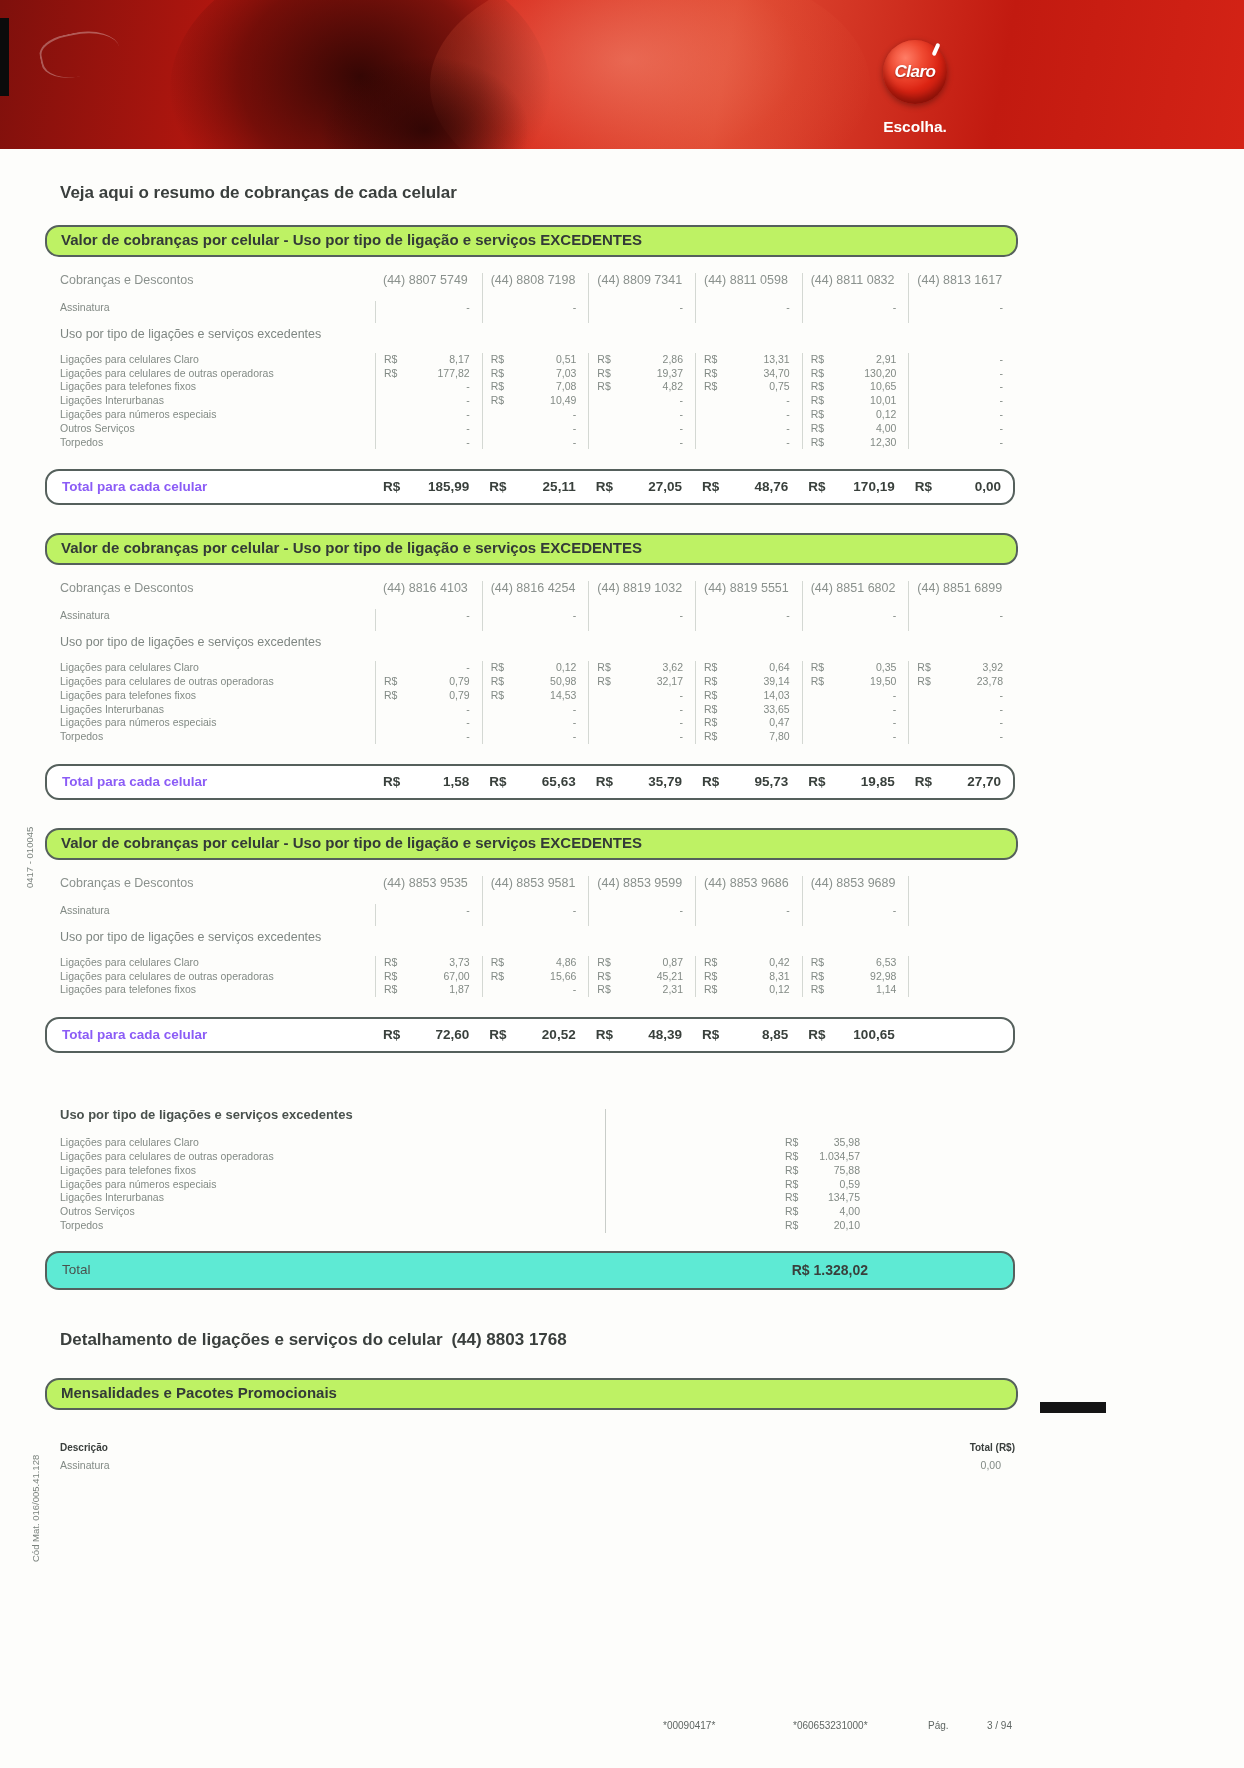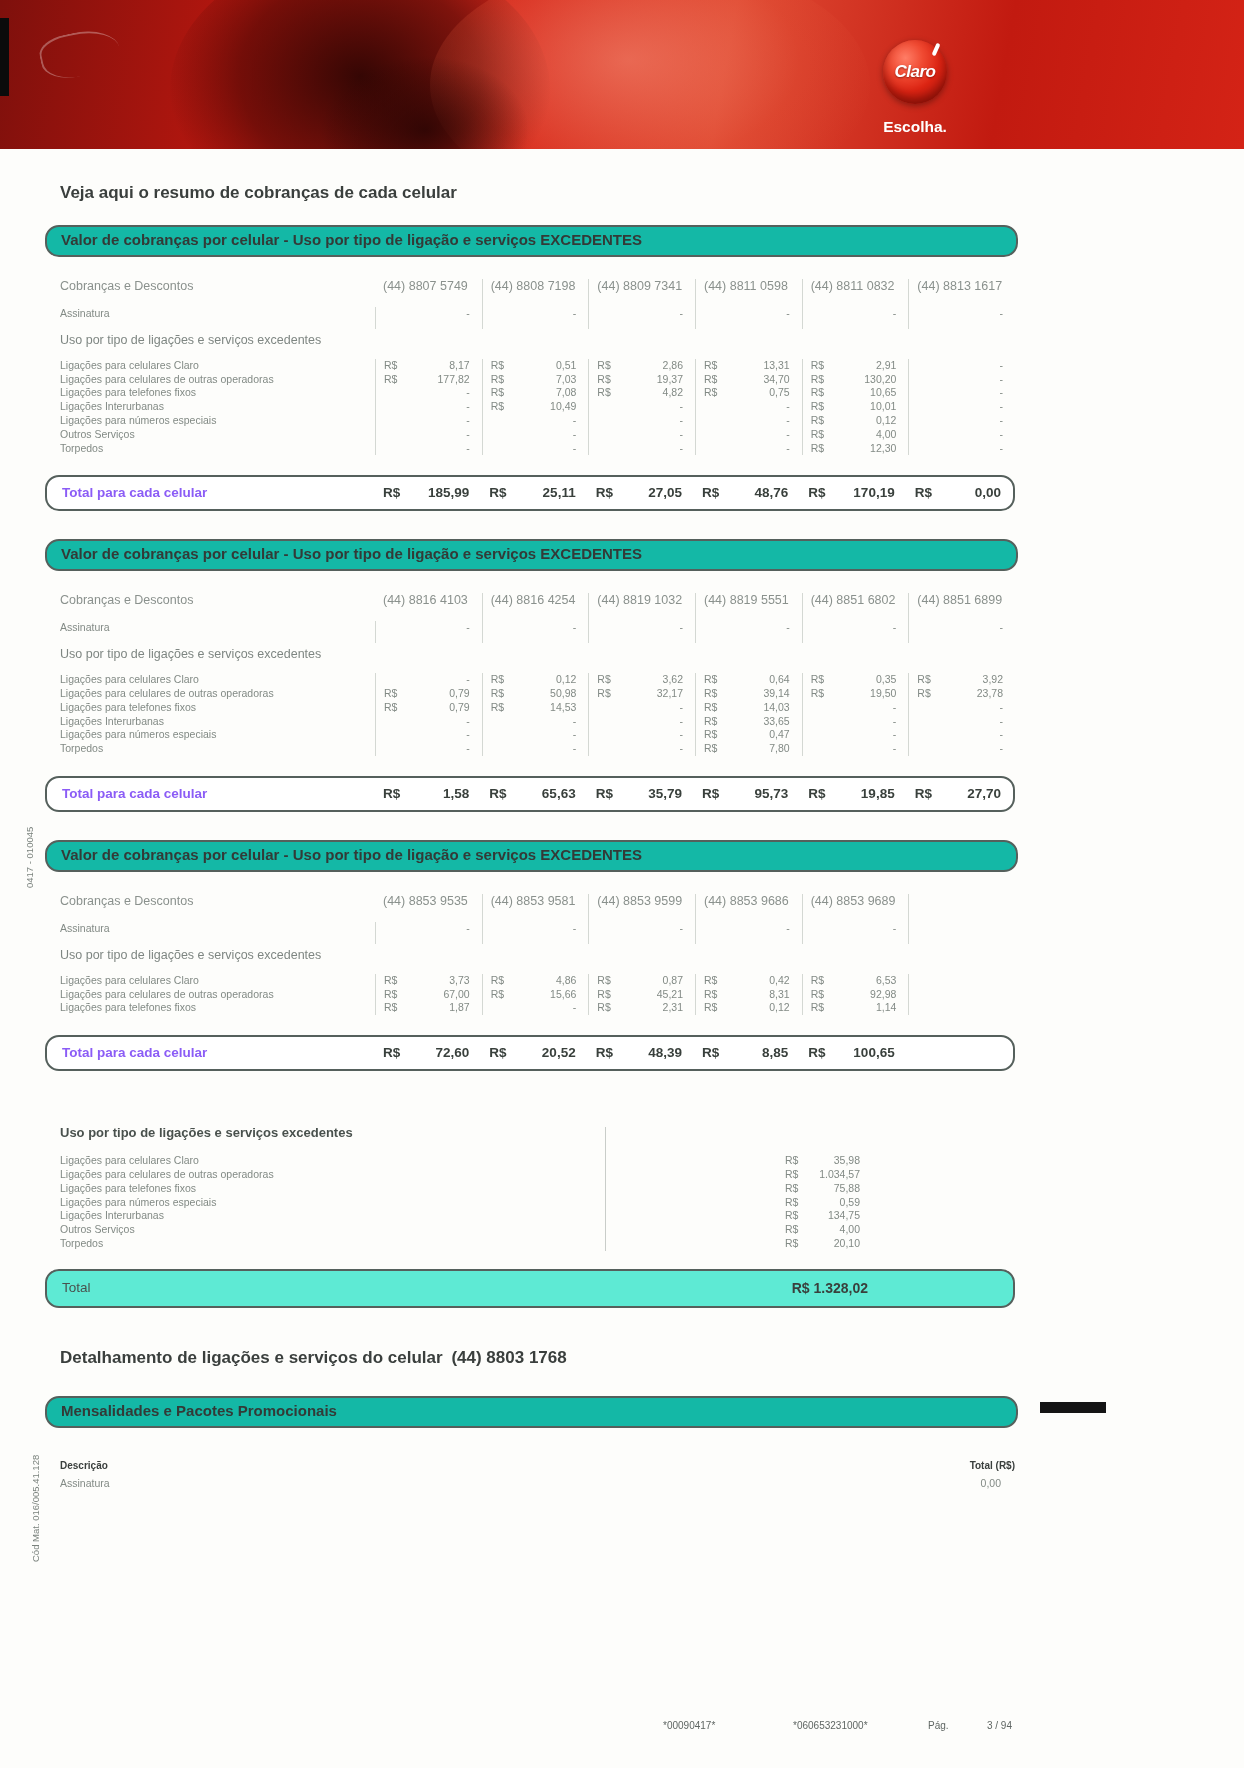--- a/index.html
+++ b/index.html
@@ -32,24 +32,24 @@
   .logo-accent { position:absolute; right:9px; top:3px; width:4px; height:13px; background:#fff;
     border-radius:3px; transform:rotate(24deg); }
   .tagline { margin-top:14px; color:#ffffff; font-weight:bold; font-size:15.5px; }
 
   
   .content { position:relative; padding:30px 0 0 45px; width:1065px; }
   .page-title { font-size:17px; font-weight:bold; color:#3a3f3d; margin:4px 0 22px 15px; }
 
   .charge-section { margin-bottom:28px; }
   .section-header { width:973px; border:2px solid #55605c; border-radius:14px;
-    padding:4px 14px 6px; background:#14b8a6; }
+    padding:4px 14px 6px; background:#bef264; }
   .section-title-text { font-size:15px; font-weight:bold; color:#333a37; }
 
-  .tbl { margin-left:15px; width:955px; padding-top:22px; }
+  .tbl { margin-left:15px; width:955px; padding-top:16px; }
   .trow { display:grid; grid-template-columns:315px repeat(6, 1fr); }
   .cell { min-height:13px; }
   .cell.lbl { font-size:10.5px; color:#828a85; padding-right:10px; }
   .cell.head-lbl { font-size:12.5px; color:#8a918d; }
   .cell.phone { font-size:12.5px; color:#8a918d; padding-left:8px; border-left:1px solid #d4d8d3; white-space:nowrap; }
   .trow > :nth-child(2) { border-left:none; }
   .head-row .cell { padding-bottom:14px; }
   .assinatura-row .cell { padding-bottom:8px; line-height:13.8px; }
   .cell.val { display:flex; justify-content:space-between; align-items:flex-start;
     padding:0 12px 0 8px; font-size:10.5px; color:#828a85; border-left:1px solid #d4d8d3; }

